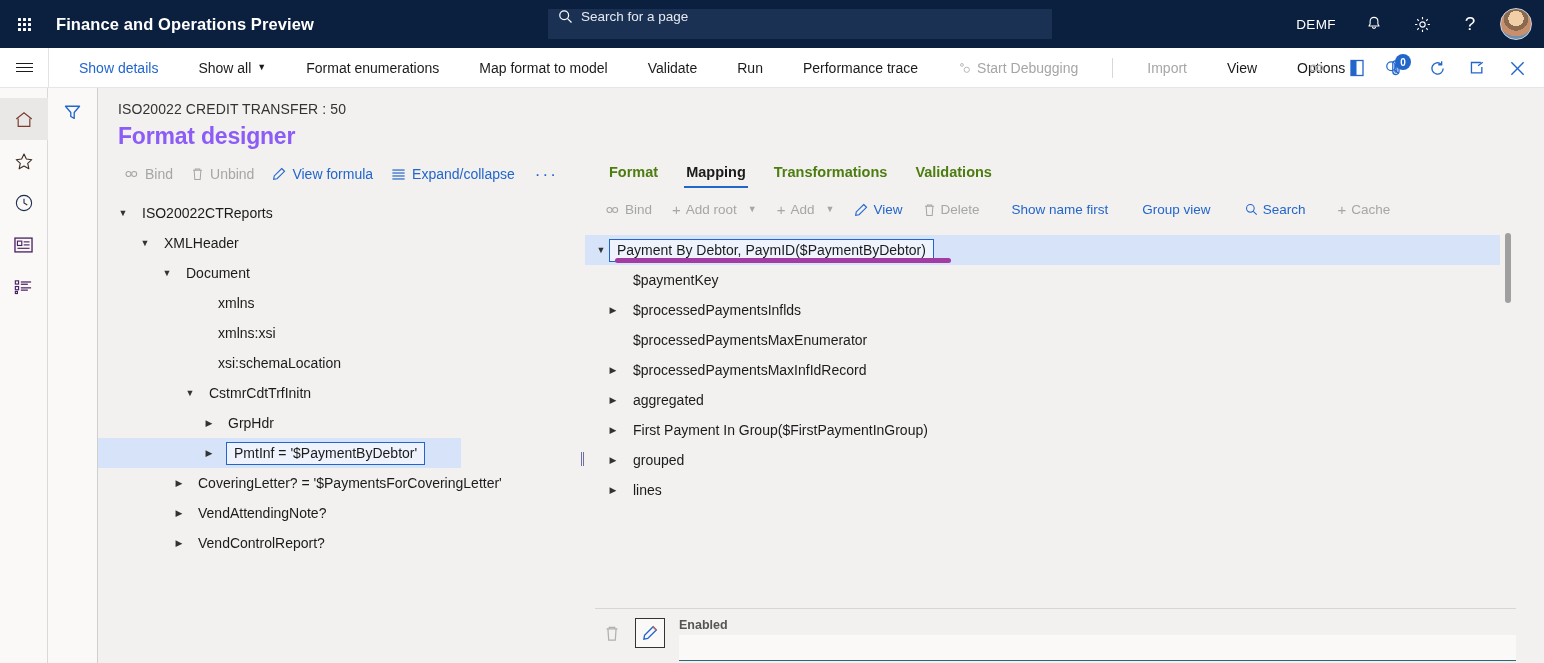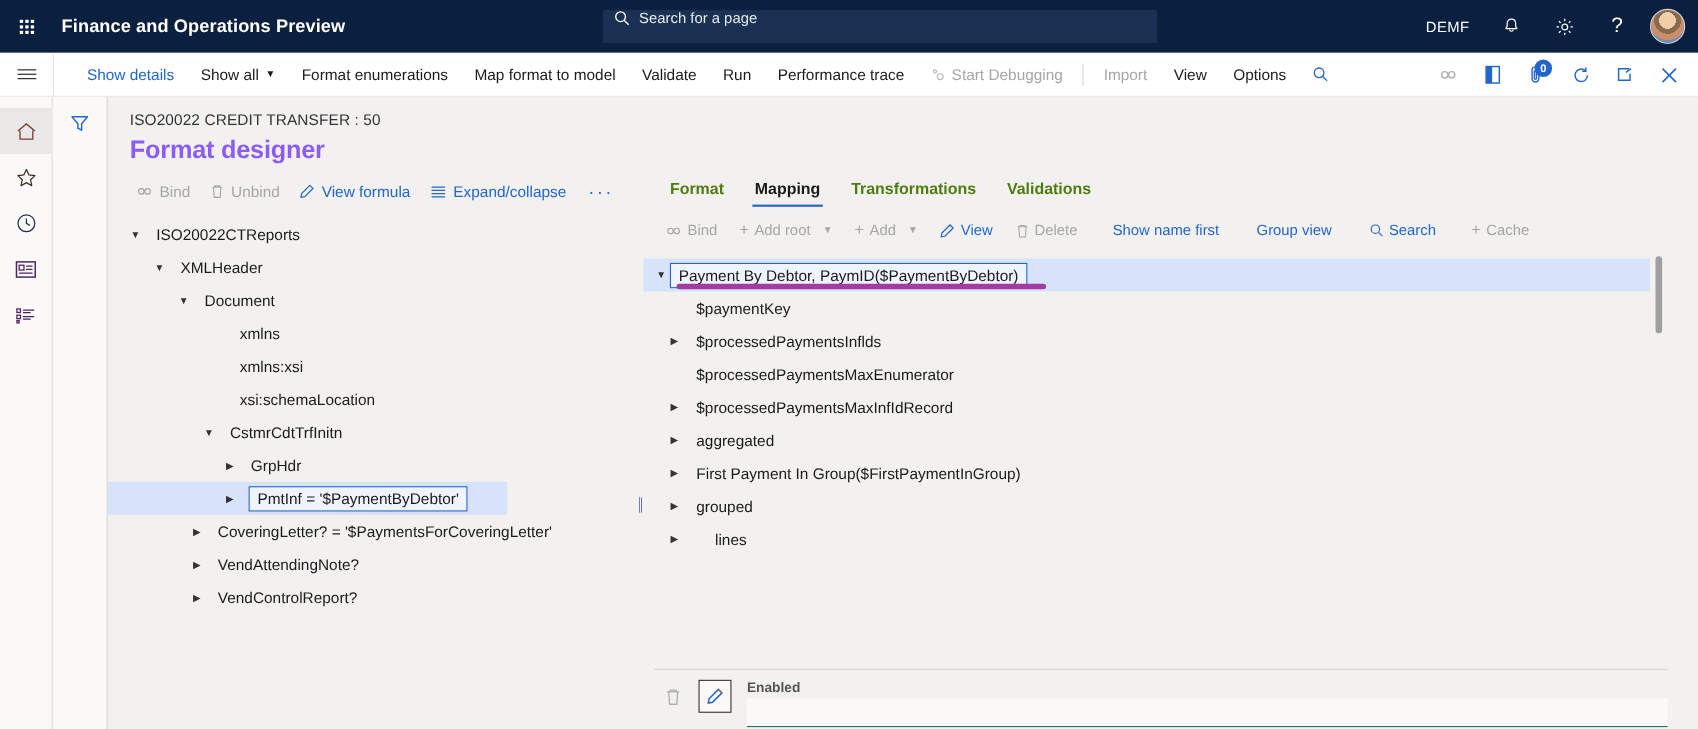--- a/index.html
+++ b/index.html
@@ -35,21 +35,21 @@
   }
 
   
   .cmdbar {
     height: 40px; background: #ffffff; display: flex; align-items: center;
     border-bottom: 1px solid #e6e6e6; position: relative;
   }
   .hamburger { width: 48px; height: 40px; display: flex; align-items: center; justify-content: center; cursor: pointer; }
   .hamburger span { display: block; width: 17px; height: 1.6px; background: #1b1b1b; margin: 2.4px 0; }
   .cmd-sep { width: 1px; height: 40px; background: #e3e3e3; }
-  .cmd-items { display: flex; align-items: center; padding-left: 18px; gap: 0; }
+  .cmd-items { display: flex; align-items: center; padding-left: 18px; gap: 16px; }
   .cmd-btn {
     font-size: 14px; color: #1b1b1b; padding: 0 12px; height: 40px;
     display: flex; align-items: center; cursor: pointer; white-space: nowrap;
   }
   .cmd-btn.link { color: #2266cc; }
   .cmd-btn.disabled { color: #a6a6a6; cursor: default; }
   .caret-dn { margin-left: 6px; font-size: 9px; line-height: 1; }
   .vbar { width: 1px; height: 20px; background: #d8d8d8; margin: 0 6px; }
   .cmd-right { position: absolute; right: 8px; top: 0; height: 40px; display: flex; align-items: center; gap: 2px; }
   .icon-btn { width: 38px; height: 40px; display: flex; align-items: center; justify-content: center; cursor: pointer; position: relative; }
@@ -489,21 +489,21 @@
         <div class="mrow" style="padding-left:20px">
           <span class="mtwist">▶</span>
           <span style="margin-left:12px">First Payment In Group($FirstPaymentInGroup)</span>
         </div>
         <div class="mrow" style="padding-left:20px">
           <span class="mtwist">▶</span>
           <span style="margin-left:12px">grouped</span>
         </div>
         <div class="mrow" style="padding-left:20px">
           <span class="mtwist">▶</span>
-          <span style="margin-left:29px">lines</span>
+          <span style="margin-left:12px">lines</span>
         </div>
       </div>
 
       <div class="vscroll"></div>
 
       <div class="bottomstrip">
         <div class="trash-btn">
           <svg width="16" height="17" viewBox="0 0 14 15">
               <path d="M2.2 3.4h9.6M4.6 3.4V2.1h4.8v1.3M3.4 3.4l.7 10h5.8l.7-10" fill="none" stroke="#b0b0b0" stroke-width="1.1"></path>
             </svg>

